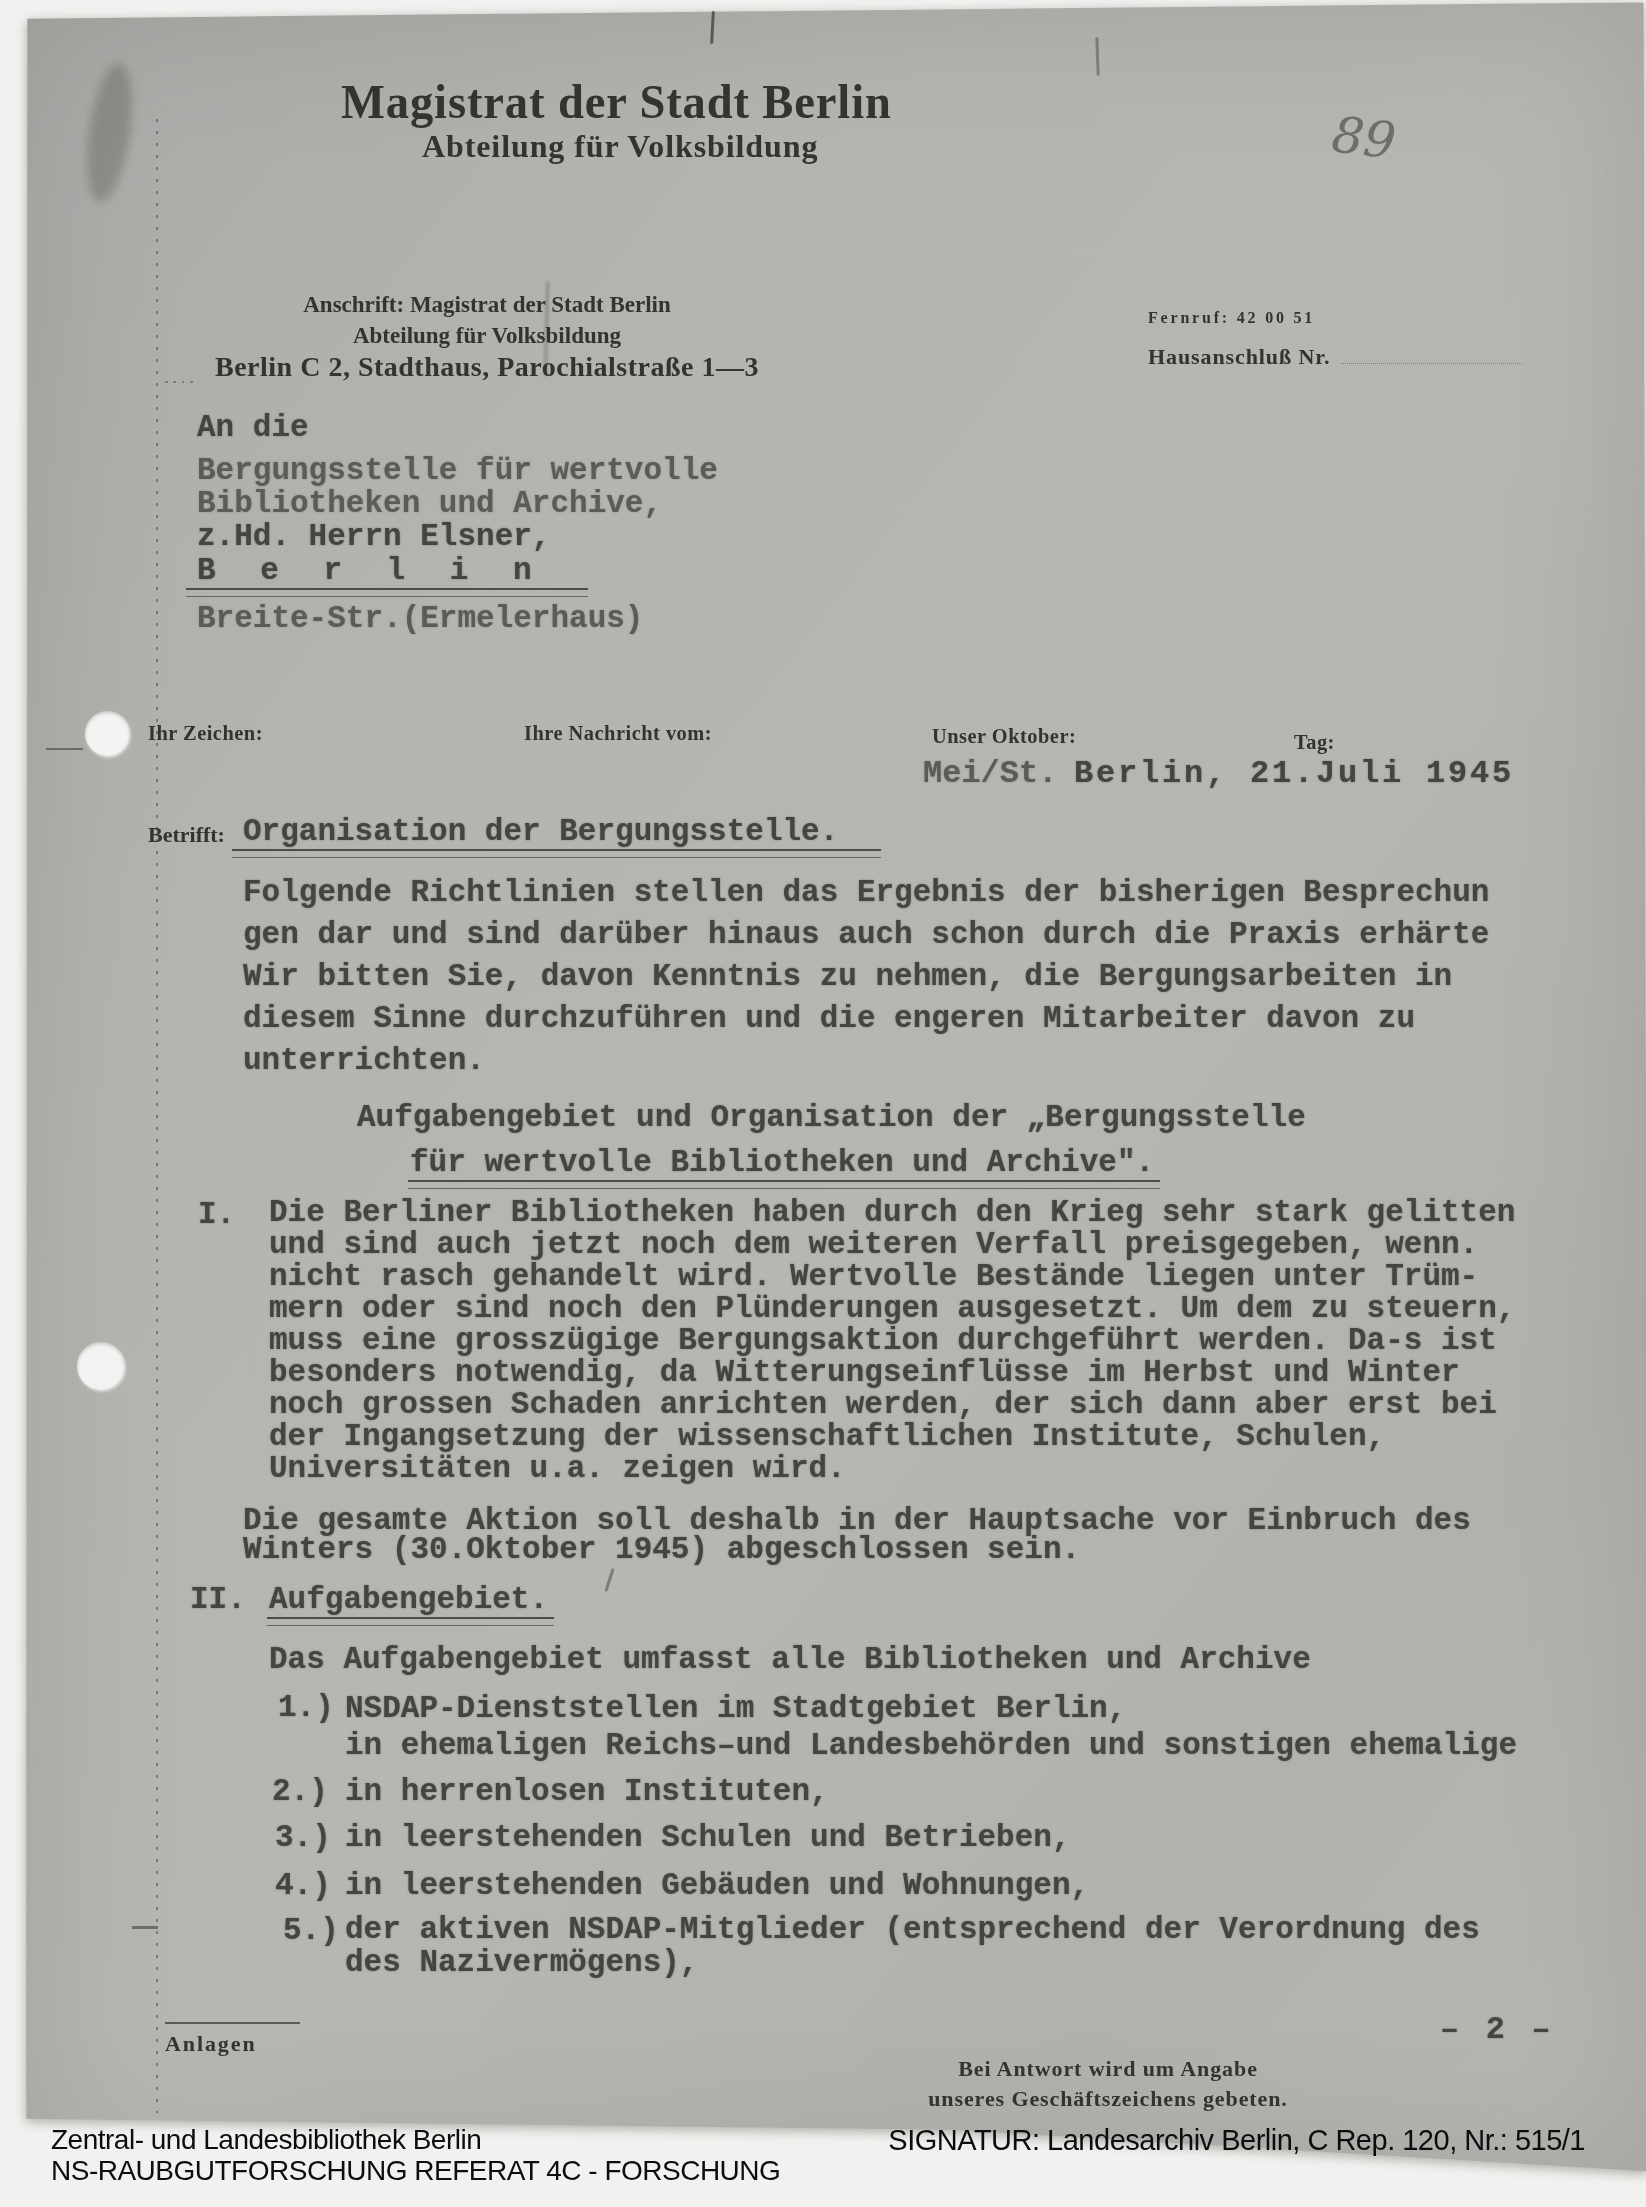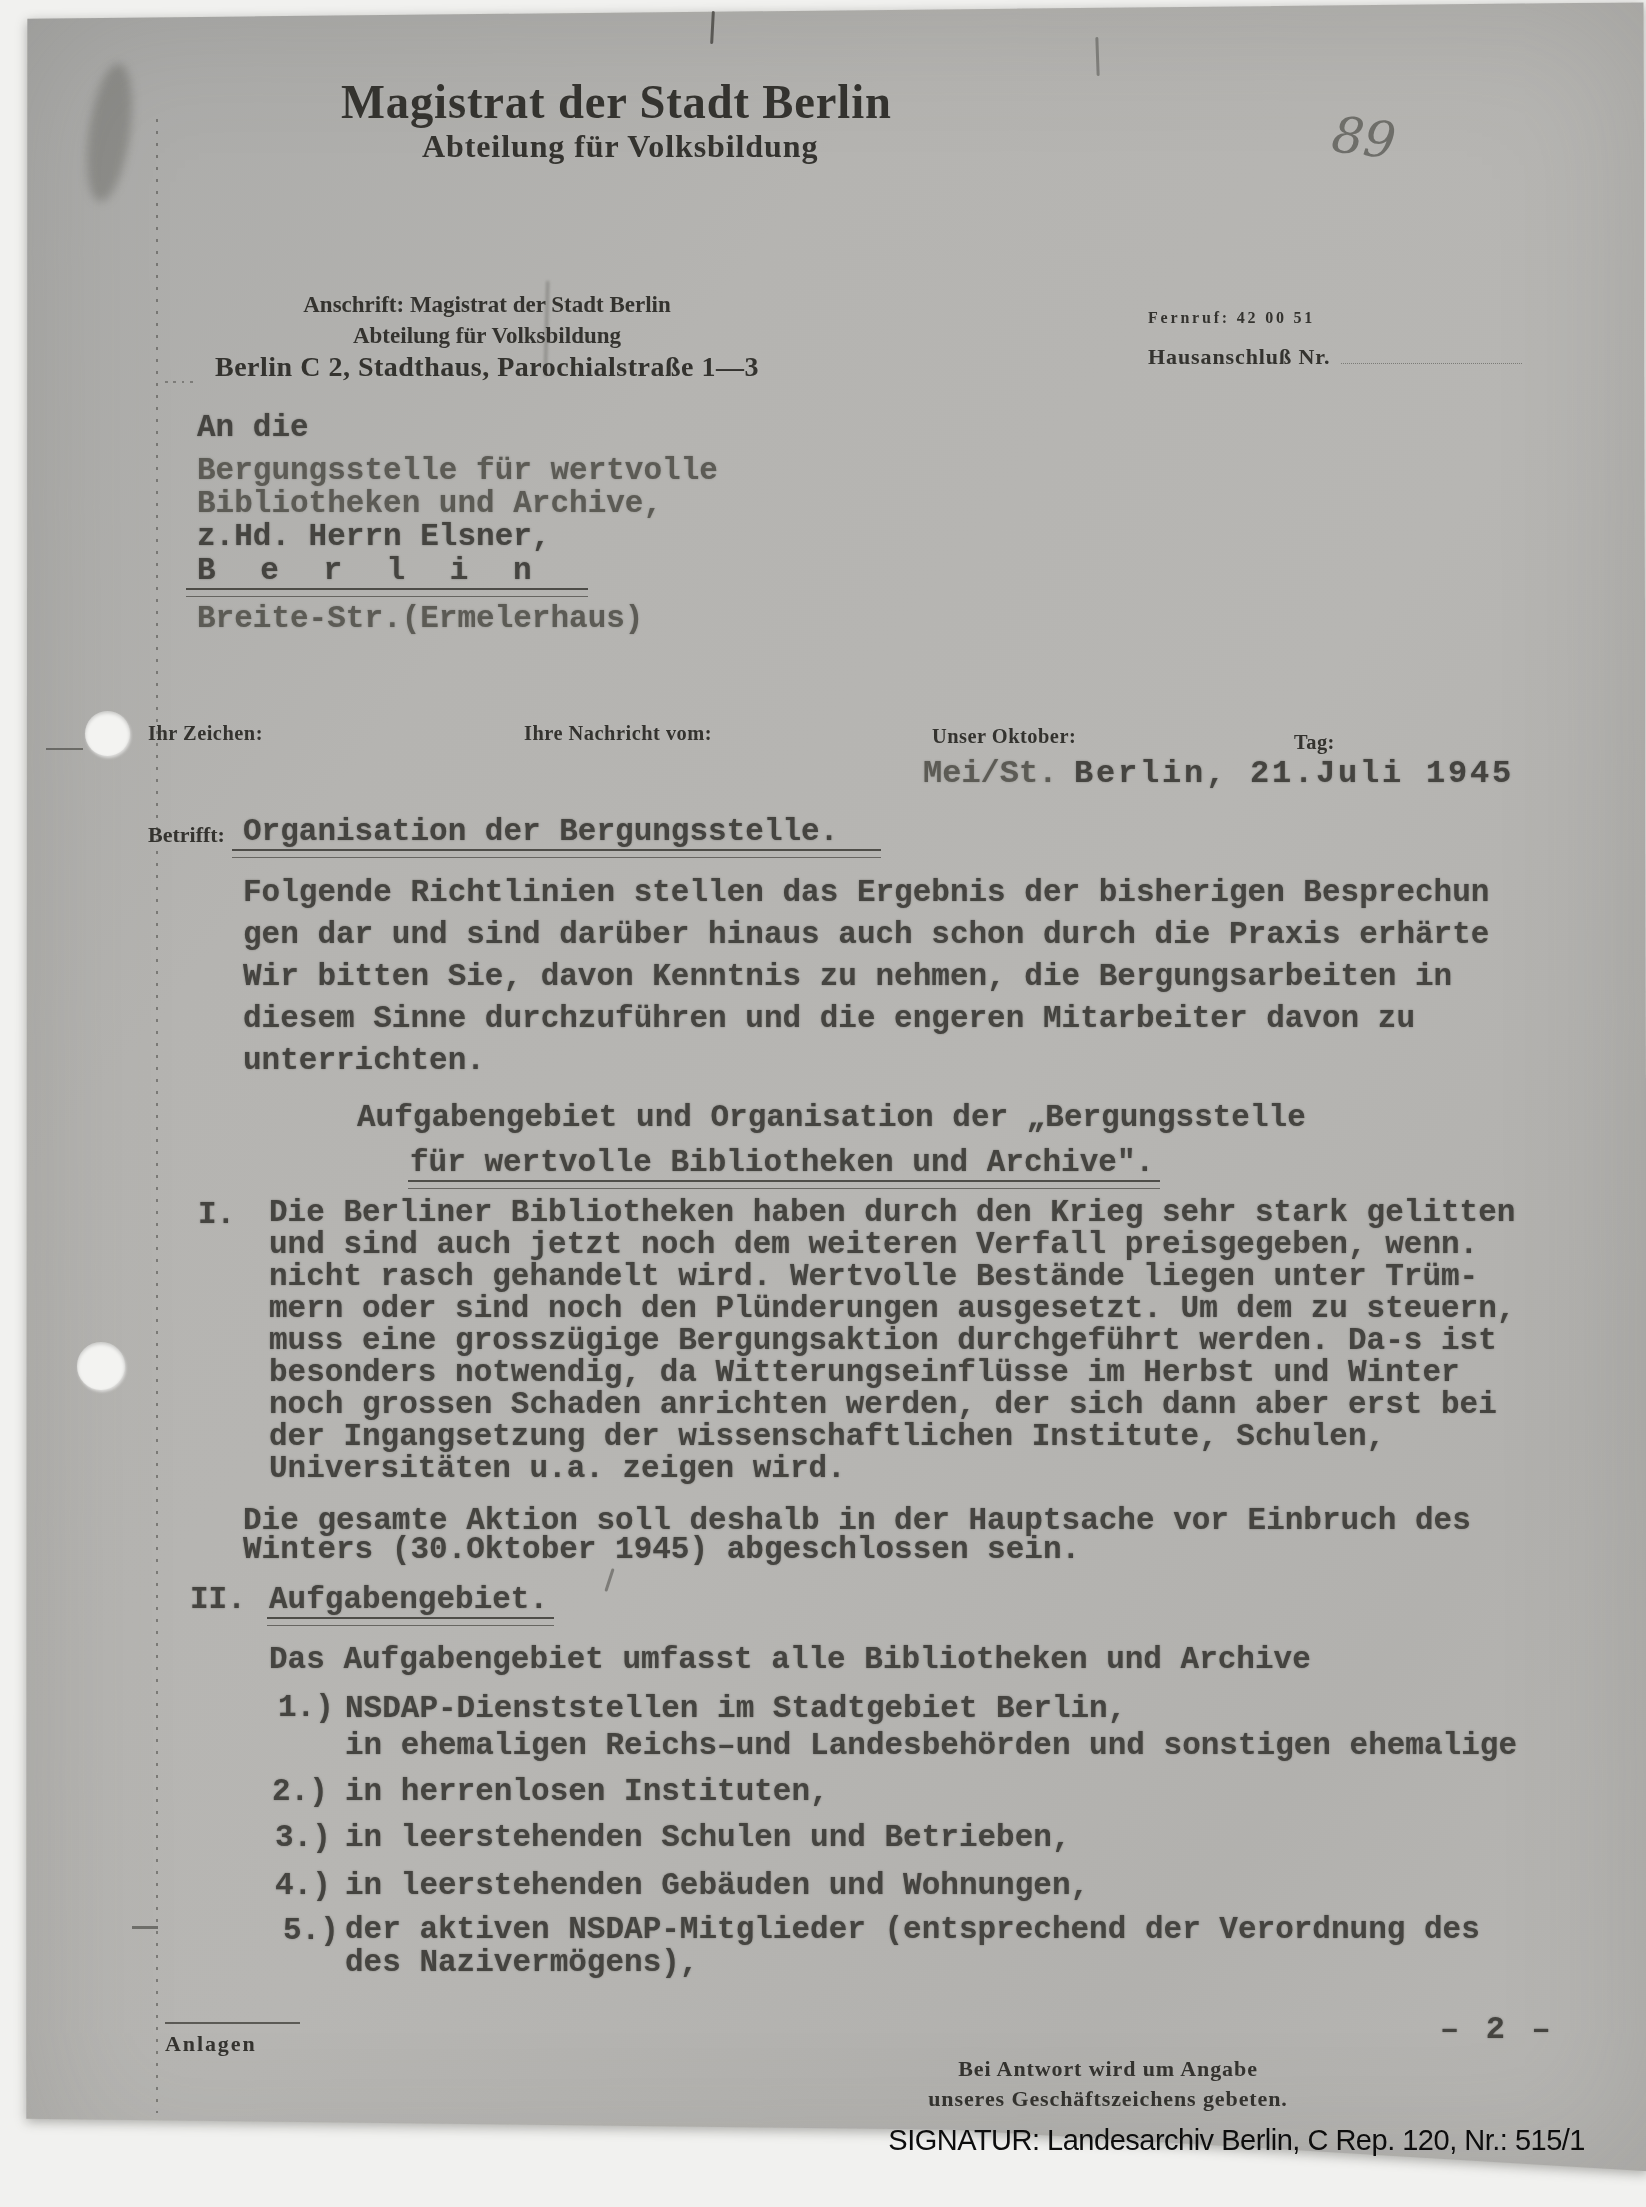--- a/index.html
+++ b/index.html
@@ -182,16 +182,20 @@
 
     <div class="abs" style="left:165px;top:2022px;width:135px;border-top:2.8px solid rgba(60,59,54,.75);"></div>
     <div class="abs pr" style="left:165px;top:2031px;font-size:22px;letter-spacing:1.9px;">Anlagen</div>
     <div class="abs tw" style="left:1440px;top:2011px;font-size:32px;letter-spacing:3.7px;">– 2 –</div>
     <div class="abs pr" style="left:867px;top:2054px;width:482px;text-align:center;font-size:22px;line-height:30px;letter-spacing:0.9px;">
       <div>Bei Antwort wird um Angabe</div>
       <div>unseres Geschäftszeichens gebeten.</div>
     </div>
   </div>
 
+  <div class="abs overlay-text" style="left:51px;top:2124px;font-size:28px;line-height:31px;">
+    <div>Zentral- und Landesbibliothek Berlin</div>
+    <div>NS-RAUBGUTFORSCHUNG REFERAT 4C - FORSCHUNG</div>
+  </div>
   <div class="abs overlay-text" style="right:61px;top:2124px;font-size:29px;">SIGNATUR: Landesarchiv Berlin, C Rep. 120, Nr.: 515/1</div>
 
 </div>
 
 
 </body></html>

